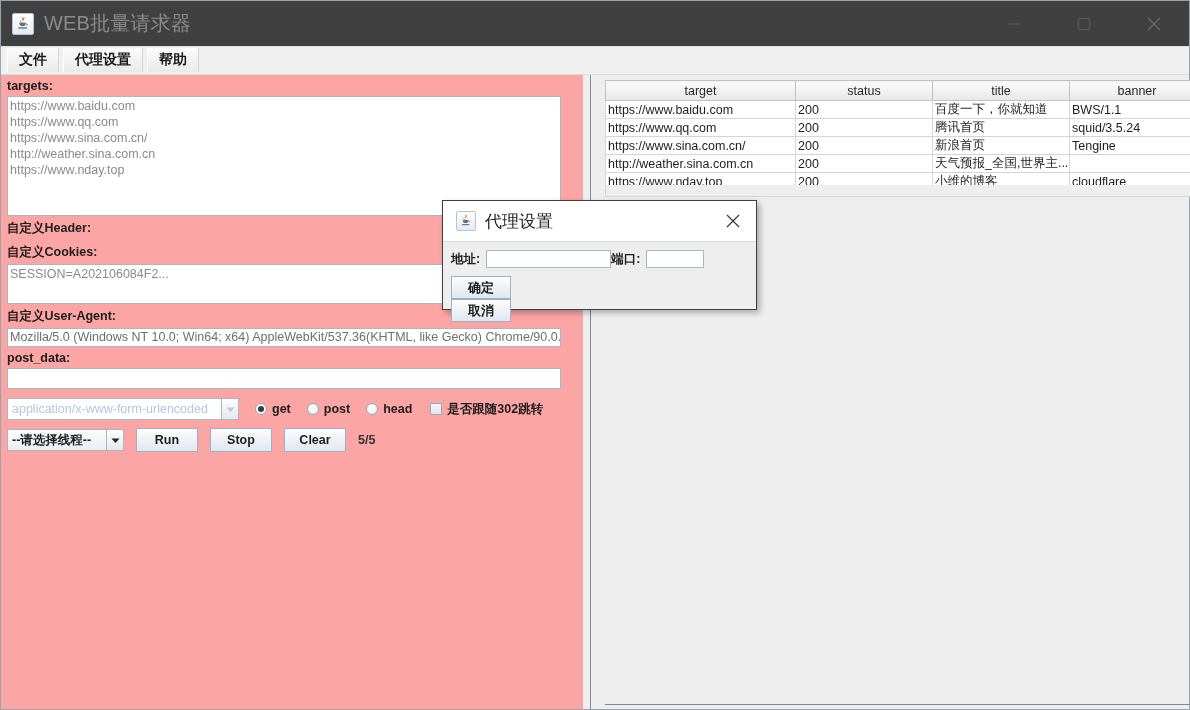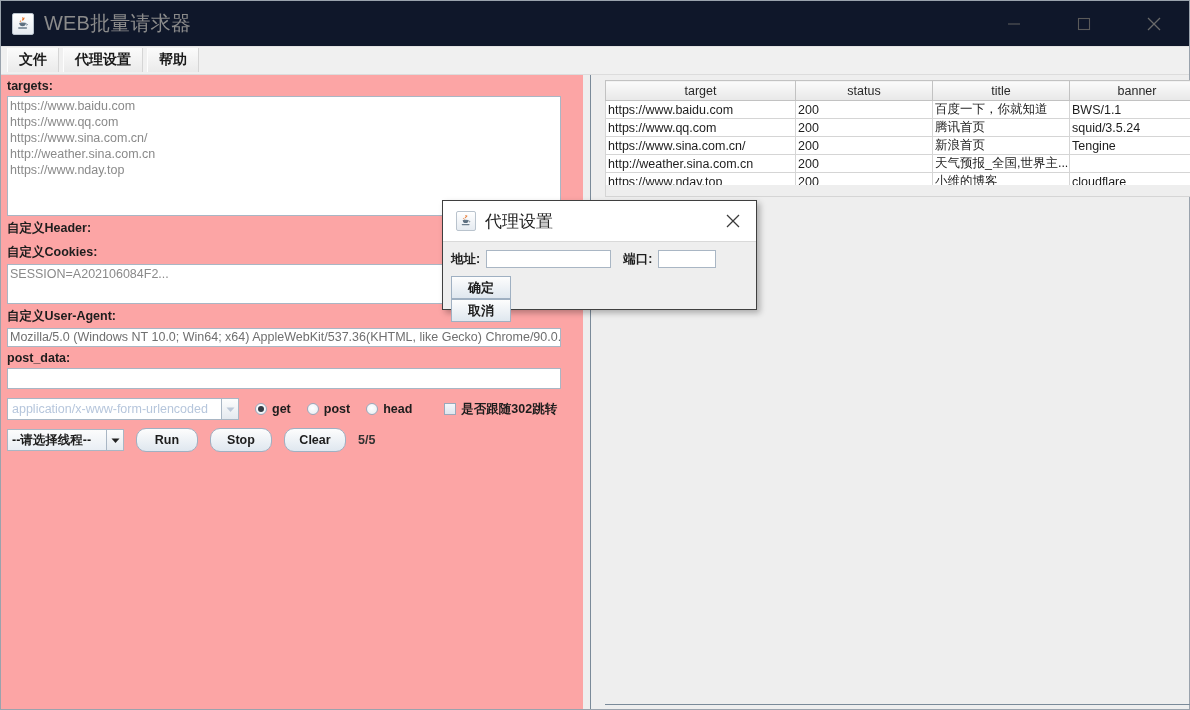--- a/index.html
+++ b/index.html
@@ -26,21 +26,21 @@
     box-sizing: border-box;
     border: 1px solid #9aa3ad;
     display: flex;
     flex-direction: column;
   }
 
   
   #title-bar {
     height: 45px;
     min-height: 45px;
-    background: #0f172a;
+    background: #404040;
     display: flex;
     align-items: center;
     position: relative;
     border-bottom: 1px solid #e3e3e3;
   }
   #app-icon {
     width: 22px; height: 22px;
     margin-left: 11px;
     border: 1px solid #b9c3cd;
     border-radius: 2px;
@@ -212,21 +212,21 @@
     box-sizing: border-box;
   }
   .radio-dot.checked::after {
     content: "";
     width: 6px; height: 6px;
     border-radius: 50%;
     background: #333b44;
   }
   .cb-wrap {
     display: flex; align-items: center;
-    margin-left: 32px;
+    margin-left: 18px;
     font-size: 12.5px;
     color: #1d1d1d;
     font-weight: bold;
     white-space: nowrap;
   }
   .cb-box {
     width: 12px; height: 12px;
     border: 1px solid #9aa9bb;
     background: linear-gradient(#f3f6fa, #dfe6ee);
     margin-right: 5px;
@@ -246,21 +246,21 @@
     background: linear-gradient(#fcfcfc, #e9eef4);
   }
   .thread-combo .combo-arrow svg polygon { fill: #222; }
   .btn {
     height: 24px;
     min-width: 62px;
     margin-left: 12px;
     padding: 0 12px;
     background: linear-gradient(#fdfdfd, #dfe7ef);
     border: 1px solid #9fb0c2;
-    border-radius: 10px;
+    border-radius: 1px;
     font-size: 12.5px;
     font-weight: bold;
     color: #1d1d1d;
     display: flex; align-items: center; justify-content: center;
     box-sizing: border-box;
     white-space: nowrap;
   }
   #progress-text {
     margin-left: 12px;
     font-size: 12.5px;
@@ -589,21 +589,21 @@
           <line x1="4" y1="4" x2="16" y2="16" stroke="#3b3b3b" stroke-width="1.2"></line>
           <line x1="16" y1="4" x2="4" y2="16" stroke="#3b3b3b" stroke-width="1.2"></line>
         </svg>
       </div>
     </div>
 
     <div id="dialog-body">
       <div id="dialog-field-row">
         <span class="dlg-label">地址:</span>
         <div class="dlg-input" id="addr-input"></div>
-        <span class="dlg-label" style="margin-left:12px">端口:</span>
+        <span class="dlg-label" style="">端口:</span>
         <div class="dlg-input" id="port-input"></div>
       </div>
       <div id="dialog-btn-row">
         <div class="dlg-btn">确定</div>
         <div class="dlg-btn">取消</div>
       </div>
     </div>
   </div>
 
 </div>

